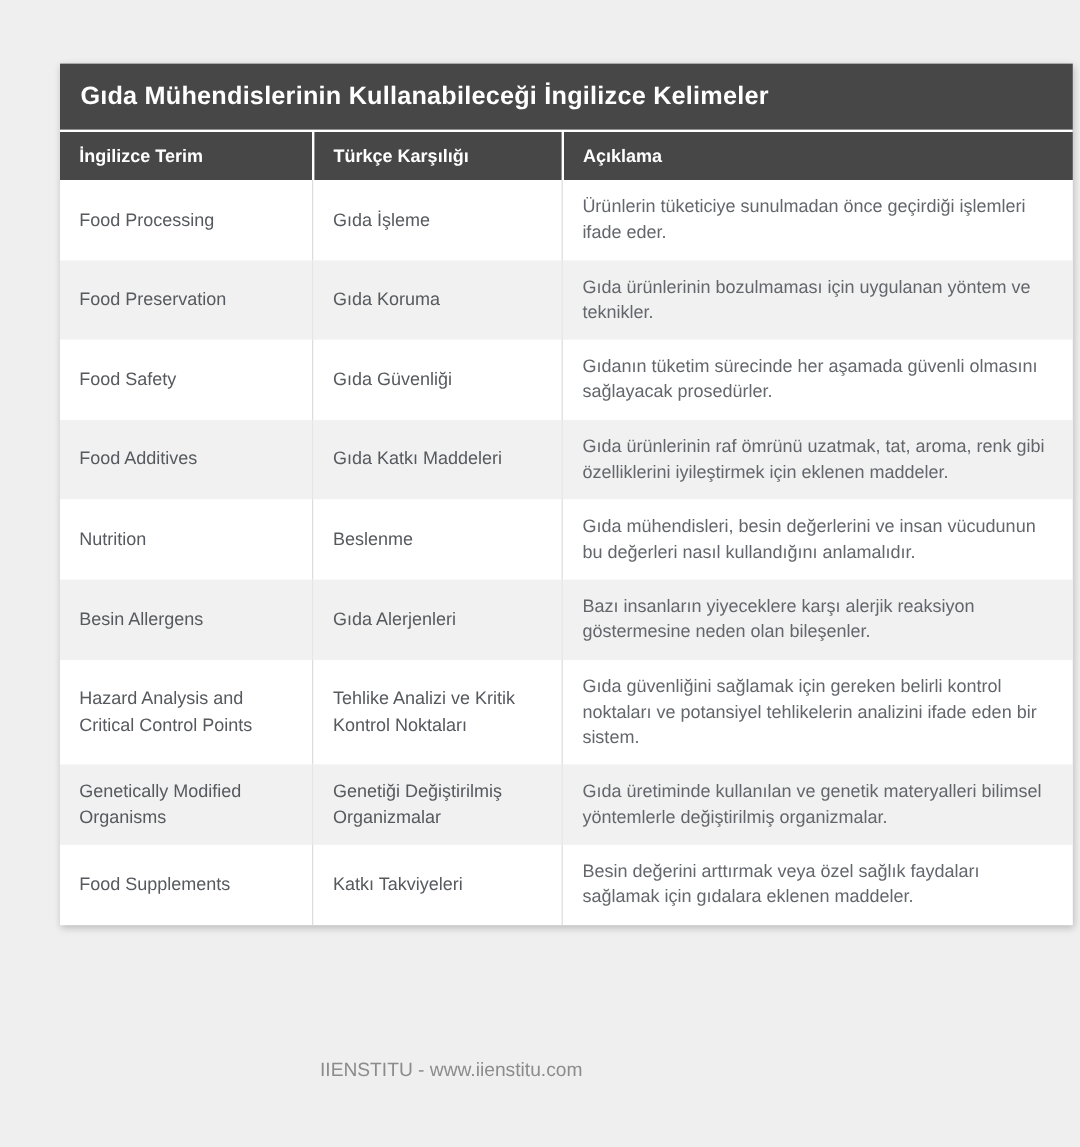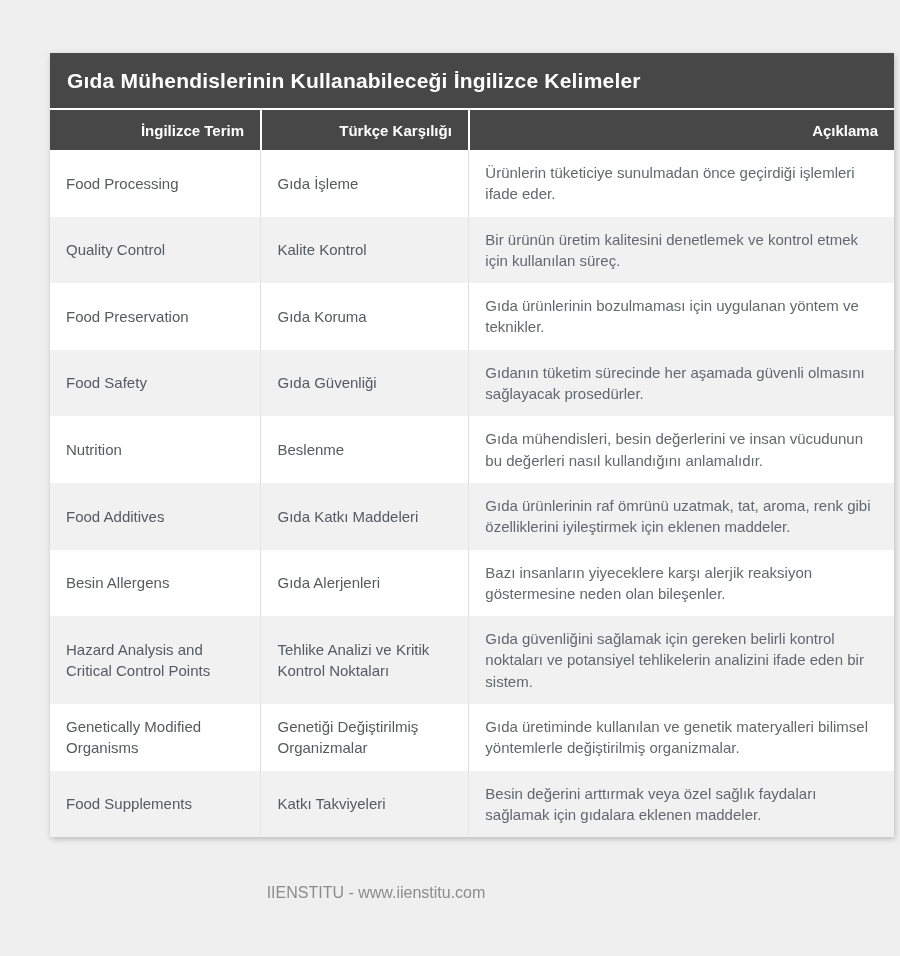--- a/index.html
+++ b/index.html
@@ -43,21 +43,21 @@
     width: 100%;
     border-collapse: collapse;
     table-layout: fixed;
   }
   col.c-term { width: 200px; }
   col.c-translation { width: 197px; }
   col.c-desc { width: 403px; }
   thead th {
     background: var(--header-bg);
     color: var(--header-text);
-    text-align: right;
+    text-align: left;
     font-size: 15px;
     font-weight: bold;
     padding: 12px 16px 11px 16px;
     border-left: 2px solid #ffffff;
   }
   thead th:first-child { border-left: none; }
   tbody td {
     font-size: 15px;
     line-height: 1.42;
     padding: 12px 16px;
@@ -99,48 +99,43 @@
         <th>Açıklama</th>
       </tr>
     </thead>
     <tbody>
   <tr>
     <td class="term-cell">Food Processing</td>
     <td class="translation-cell">Gıda İşleme</td>
     <td class="description-cell">Ürünlerin tüketiciye sunulmadan önce geçirdiği işlemleri ifade eder.</td>
   </tr>
 
-  <tr>
-    <td class="term-cell">Quality Control</td>
-    <td class="translation-cell">Kalite Kontrol</td>
-    <td class="description-cell">Bir ürünün üretim kalitesini denetlemek ve kontrol etmek için kullanılan süreç.</td>
-  </tr>
 
   <tr>
     <td class="term-cell">Food Preservation</td>
     <td class="translation-cell">Gıda Koruma</td>
     <td class="description-cell">Gıda ürünlerinin bozulmaması için uygulanan yöntem ve teknikler.</td>
   </tr>
 
   <tr>
     <td class="term-cell">Food Safety</td>
     <td class="translation-cell">Gıda Güvenliği</td>
     <td class="description-cell">Gıdanın tüketim sürecinde her aşamada güvenli olmasını sağlayacak prosedürler.</td>
   </tr>
 
   <tr>
+    <td class="term-cell">Food Additives</td>
+    <td class="translation-cell">Gıda Katkı Maddeleri</td>
+    <td class="description-cell">Gıda ürünlerinin raf ömrünü uzatmak, tat, aroma, renk gibi özelliklerini iyileştirmek için eklenen maddeler.</td>
+  </tr>
+
+  <tr>
     <td class="term-cell">Nutrition</td>
     <td class="translation-cell">Beslenme</td>
     <td class="description-cell">Gıda mühendisleri, besin değerlerini ve insan vücudunun bu değerleri nasıl kullandığını anlamalıdır.</td>
-  </tr>
-
-  <tr>
-    <td class="term-cell">Food Additives</td>
-    <td class="translation-cell">Gıda Katkı Maddeleri</td>
-    <td class="description-cell">Gıda ürünlerinin raf ömrünü uzatmak, tat, aroma, renk gibi özelliklerini iyileştirmek için eklenen maddeler.</td>
   </tr>
 
   <tr>
     <td class="term-cell">Besin Allergens</td>
     <td class="translation-cell">Gıda Alerjenleri</td>
     <td class="description-cell">Bazı insanların yiyeceklere karşı alerjik reaksiyon göstermesine neden olan bileşenler.</td>
   </tr>
 
   <tr>
     <td class="term-cell">Hazard Analysis and Critical Control Points</td>

